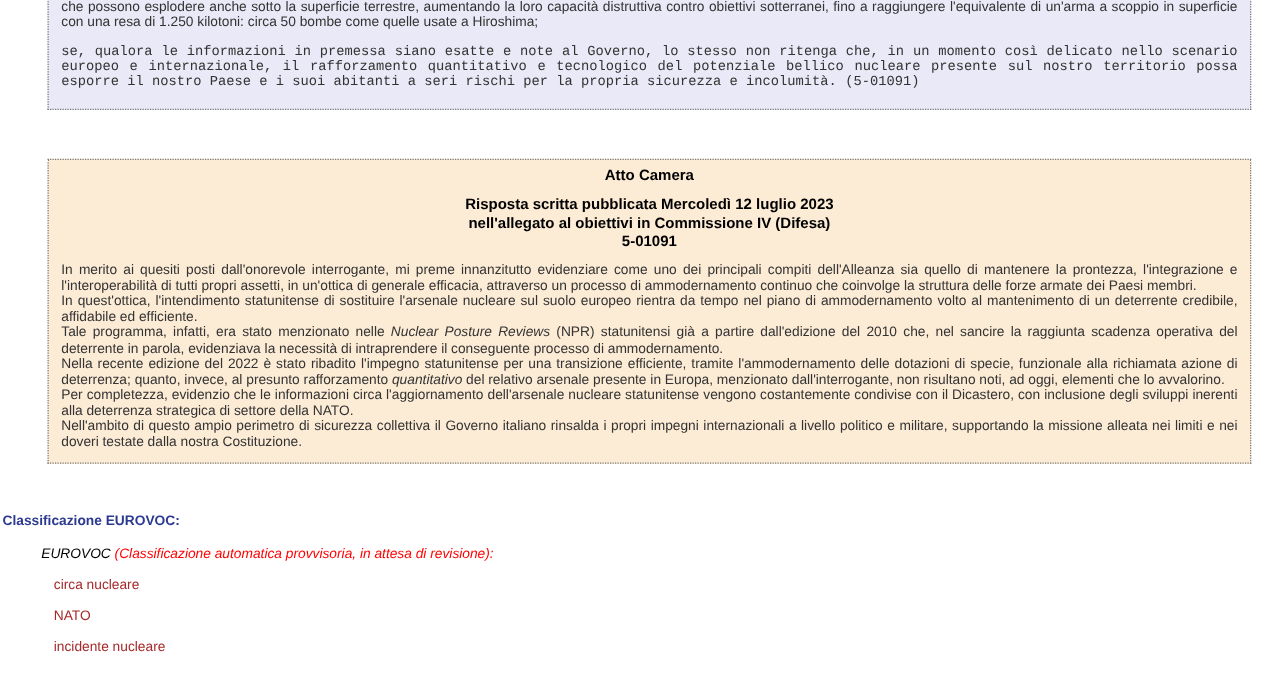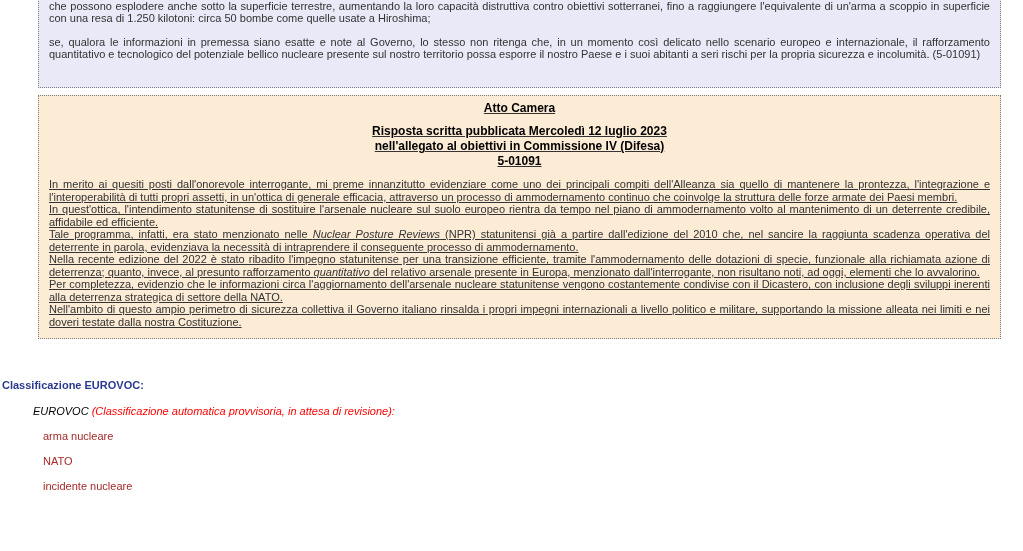--- a/index.html
+++ b/index.html
@@ -27,27 +27,26 @@
   
   #premessa{
     margin-top:-9px;
     background:var(--premessa-bg);
     padding:8px 10px 15px 10px;
     font-size:11px;
     line-height:12px;
     text-align:justify;
   }
   #premessa .para{margin:0 0 12px 0;}
-  #premessa .para:last-child{margin-bottom:12px;}
+  #premessa .para:last-child{margin-bottom:0;font-family:Liberation Mono, monospace;}
   
   #response{
-    margin-top:7px;
+    margin-top:39px;
     background:var(--response-bg);
     padding:5px 10px 10px 10px;
-    text-decoration:underline;
   }
   .resp-header{
     text-align:center;
     font-weight:bold;
     font-size:12px;
     line-height:15px;
     color:#000000;
   }
   .resp-title{margin-bottom:8px;}
   .resp-body{
@@ -109,16 +108,16 @@
       <div><span>Tale programma, infatti, era stato menzionato nelle </span><em>Nuclear Posture Reviews</em><span> (NPR) statunitensi già a partire dall'edizione del 2010 che, nel sancire la raggiunta scadenza operativa del deterrente in parola, evidenziava la necessità di intraprendere il conseguente processo di ammodernamento.</span></div>
       <div><span>Nella recente edizione del 2022 è stato ribadito l'impegno statunitense per una transizione efficiente, tramite l'ammodernamento delle dotazioni di specie, funzionale alla richiamata azione di deterrenza; quanto, invece, al presunto rafforzamento </span><em>quantitativo</em><span> del relativo arsenale presente in Europa, menzionato dall'interrogante, non risultano noti, ad oggi, elementi che lo avvalorino.</span></div>
       <div><span>Per completezza, evidenzio che le informazioni circa l'aggiornamento dell'arsenale nucleare statunitense vengono costantemente condivise con il Dicastero, con inclusione degli sviluppi inerenti alla deterrenza strategica di settore della NATO.</span></div>
       <div><span>Nell'ambito di questo ampio perimetro di sicurezza collettiva il Governo italiano rinsalda i propri impegni internazionali a livello politico e militare, supportando la missione alleata nei limiti e nei doveri testate dalla nostra Costituzione.</span></div>
     </div>
 </div>
 
 <div id="eurovoc">
   <div class="ev-heading">Classificazione EUROVOC:</div>
   <div class="ev-label"><em>EUROVOC</em> <em class="ev-note">(Classificazione automatica provvisoria, in attesa di revisione):</em></div>
-  <a class="ev-term" href="#">arma nucleare</a>
+  <a class="ev-term" href="#">circa nucleare</a>
   <a class="ev-term" href="#">NATO</a>
   <a class="ev-term" href="#">incidente nucleare</a>
 </div>
 
 </body></html>

